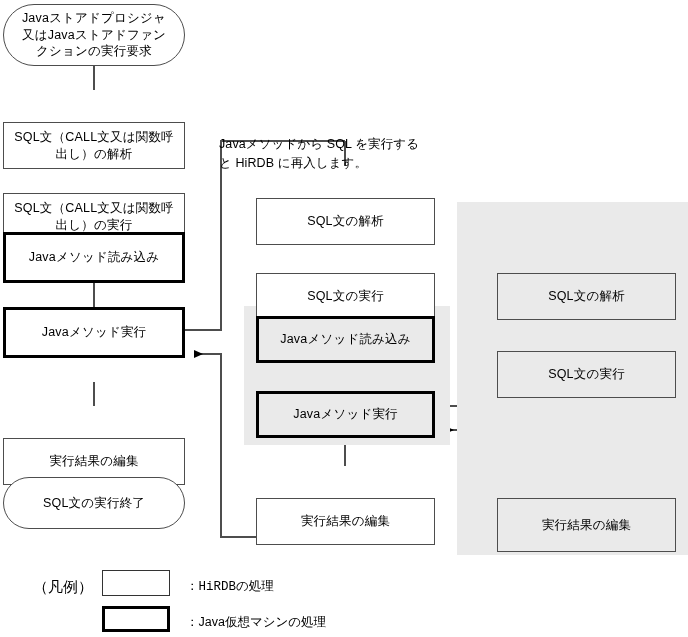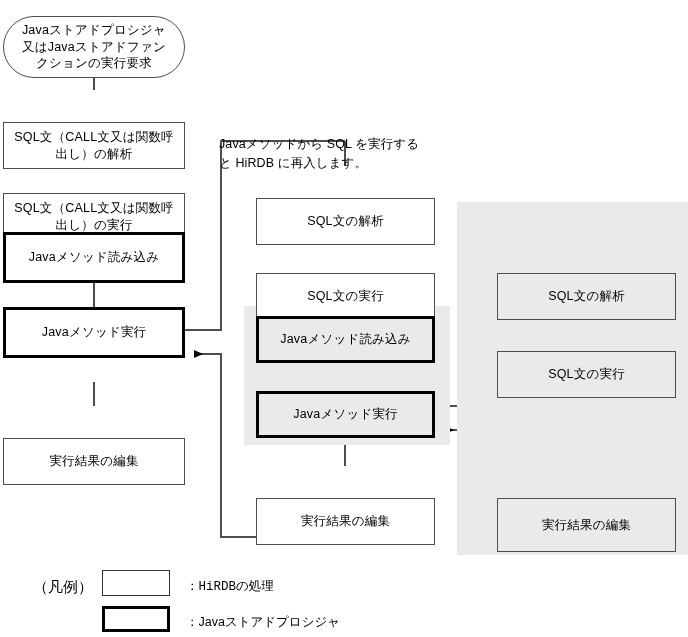--- a/index.html
+++ b/index.html
@@ -141,36 +141,37 @@
       <path d="M185,330 L221,330 L221,141 L345,141"></path>
 
       <path d="M345,537 L221,537 L221,354 L194,354" marker-end="url(#arrow-left)"></path>
 
       <path d="M436,406 L478,406 L478,216 L586,216"></path>
 
       <path d="M586,542 L478,542 L478,430 L445,430" marker-end="url(#arrow-left)"></path>
     </g>
   </svg>
 
-  <div class="node terminator" style="left:3px; top:16px; width:182px; height:62px;">Javaストアドプロシジャ
+  <div class="node terminator" style="left:3px; top:4px; width:182px; height:62px;">Javaストアドプロシジャ
 又はJavaストアドファン
 クションの実行要求</div>
 
   <div class="node hirdb" style="left:3px; top:90px; width:182px; height:47px;">SQL文（CALL文又は関数呼
 出し）の解析</div>
 
   <div class="node hirdb" style="left:3px; top:161px; width:182px; height:47px;">SQL文（CALL文又は関数呼
 出し）の実行</div>
 
   <div class="node jvm" style="left:3px; top:232px; width:182px; height:51px;">Javaメソッド読み込み</div>
 
   <div class="node jvm" style="left:3px; top:307px; width:182px; height:51px;">Javaメソッド実行</div>
 
   <div class="node hirdb" style="left:3px; top:406px; width:182px; height:47px;">実行結果の編集</div>
 
+  <div class="node terminator" style="left:3px; top:477px; width:182px; height:52px;">SQL文の実行終了</div>
 
   <div class="note" style="left:219px; top:93px; width:215px;margin-top:42px;">Javaメソッドから SQL を実行する
 と HiRDB に再入します。</div>
 
   <div class="node hirdb" style="left:256px; top:166px; width:179px; height:47px;">SQL文の解析</div>
 
   <div class="node hirdb" style="left:256px; top:241px; width:179px; height:47px;">SQL文の実行</div>
 
   <div class="node jvm on-grey" style="left:256px; top:316px; width:179px; height:47px;">Javaメソッド読み込み</div>
 
@@ -184,15 +185,15 @@
   <div class="node hirdb on-grey" style="left:497px; top:319px; width:179px; height:47px;">SQL文の実行</div>
 
   <div class="node hirdb on-grey" style="left:497px; top:466px; width:179px; height:54px;">実行結果の編集</div>
 
   <div class="legend-label" style="left:33px; top:578px;">（凡例）</div>
 
   <div class="legend-swatch thin" style="left:102px; top:570px; width:68px; height:26px;"></div>
   <div class="legend-text" style="left:186px; top:578px;font-family:Liberation Mono, monospace;">：HiRDBの処理</div>
 
   <div class="legend-swatch thick" style="left:102px; top:606px; width:68px; height:26px;"></div>
-  <div class="legend-text" style="left:186px; top:614px;">：Javaストアドプロシジャ</div>
+  <div class="legend-text" style="left:186px; top:614px;">：Java仮想マシンの処理</div>
 
 </div>
 
 </body></html>

